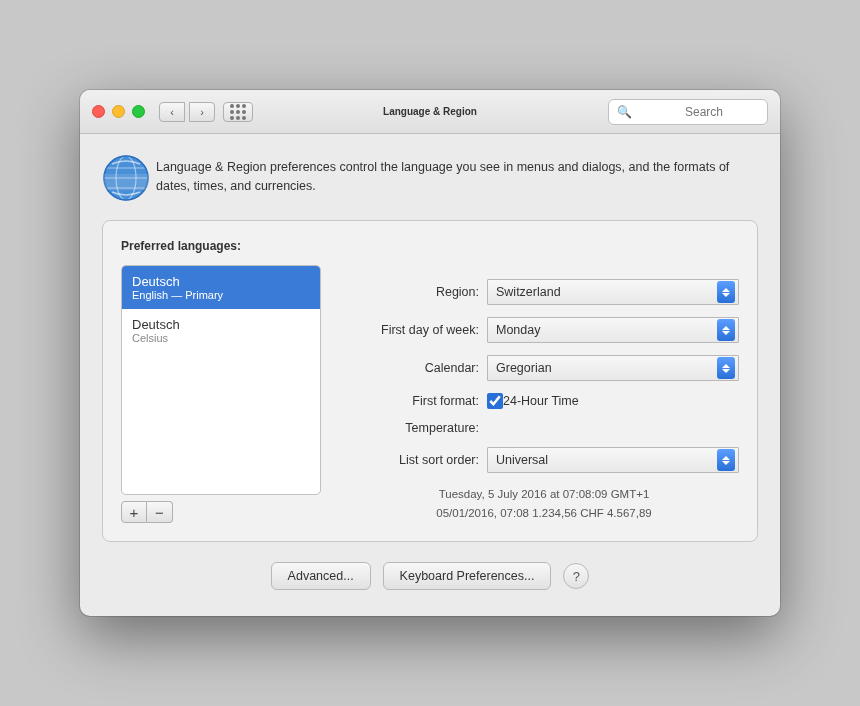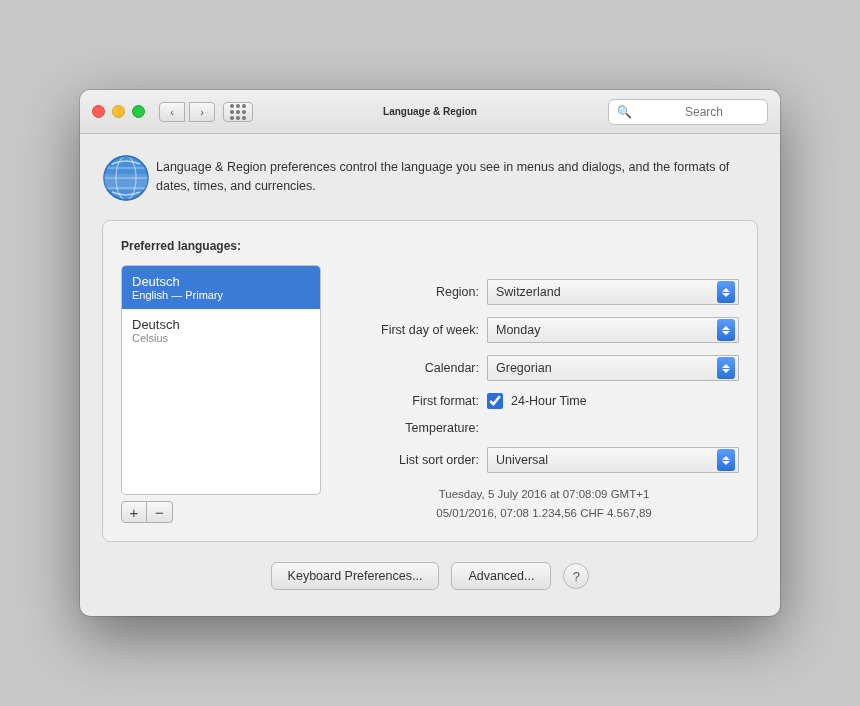--- a/index.html
+++ b/index.html
@@ -332,21 +332,21 @@
     .arrow-down {
       border-left: 4px solid transparent;
       border-right: 4px solid transparent;
       border-top: 4px solid white;
     }
 
     
     .checkbox-row {
       display: flex;
       align-items: center;
-      gap: 8px;
+      gap: 0;
     }
 
     .setting-checkbox {
       width: 16px;
       height: 16px;
       accent-color: #2870d8;
       cursor: pointer;
     }
 
     .checkbox-label {
@@ -548,19 +548,19 @@
           <div class="sample-text">
             <div>Tuesday, 5 July 2016 at 07:08:09 GMT+1</div>
             <div>05/01/2016, 07:08    1.234,56    CHF 4.567,89</div>
           </div>
 
         </div>
       </div>
     </div>
 
     <div class="bottom-bar">
+      <button class="action-btn">Advanced...</button>
       <button class="action-btn">Keyboard Preferences...</button>
-      <button class="action-btn">Advanced...</button>
       <button class="help-btn">?</button>
     </div>
 
   </div>
 </div>
 
 </body></html>

